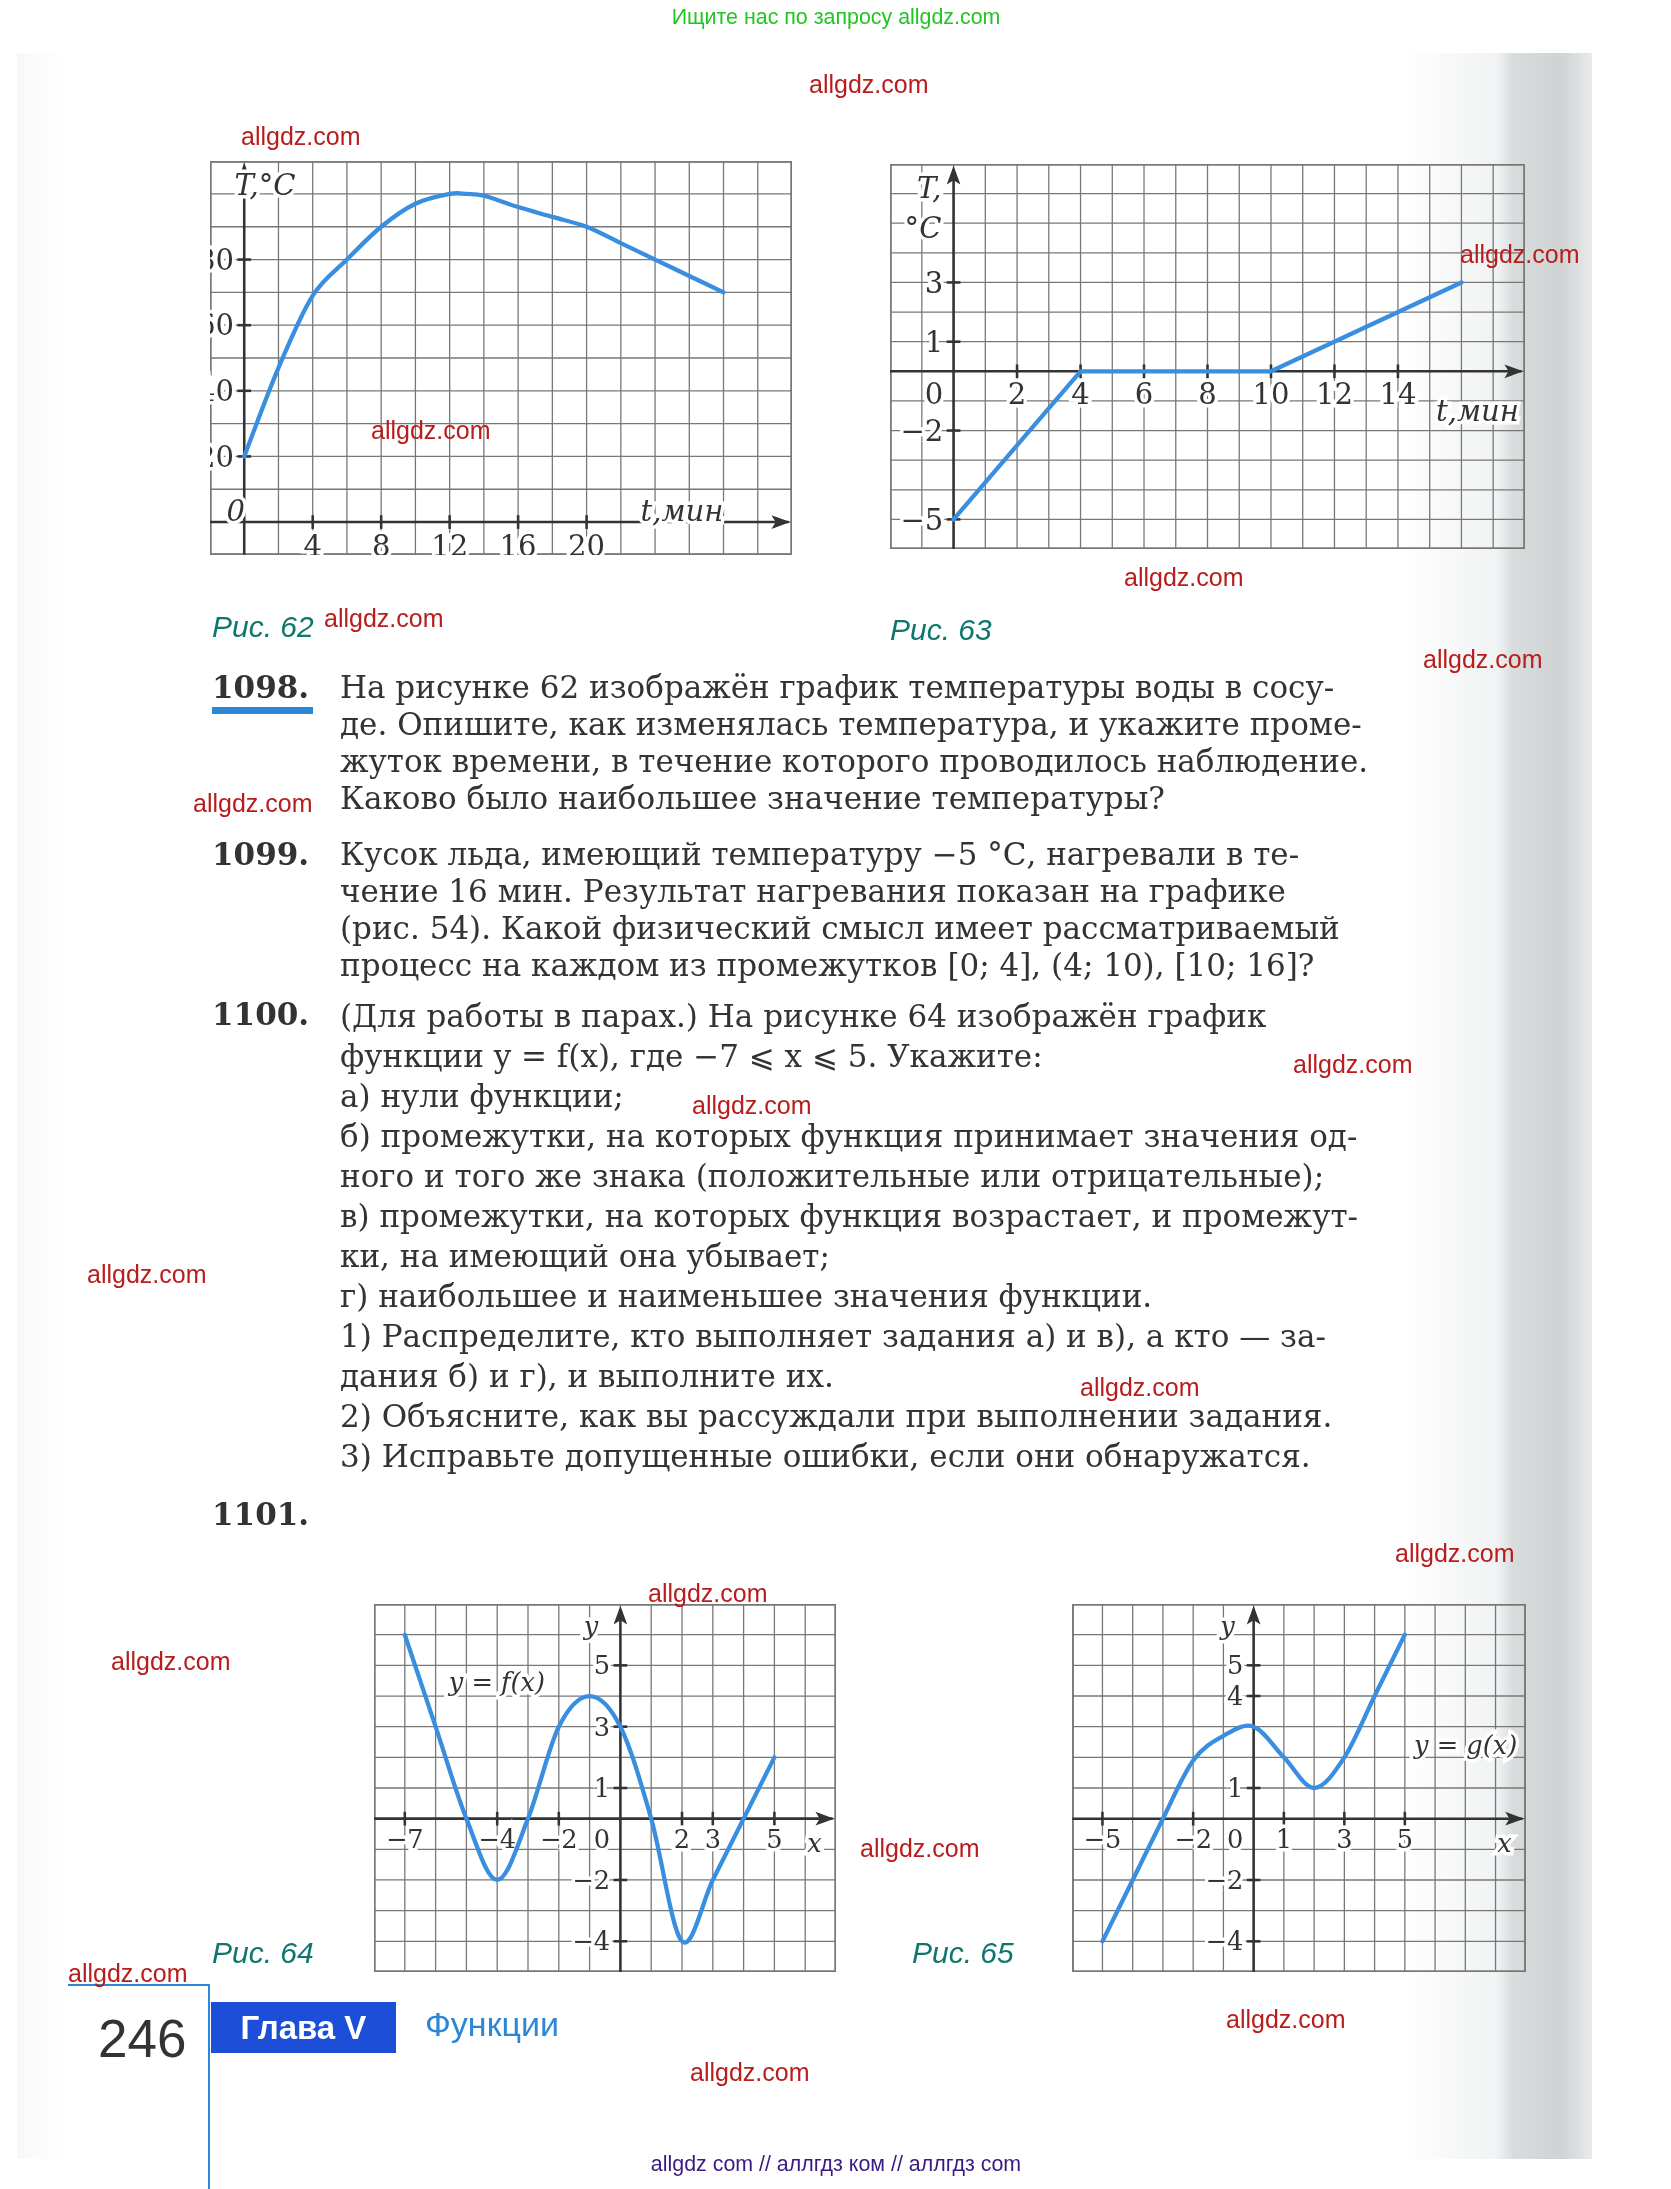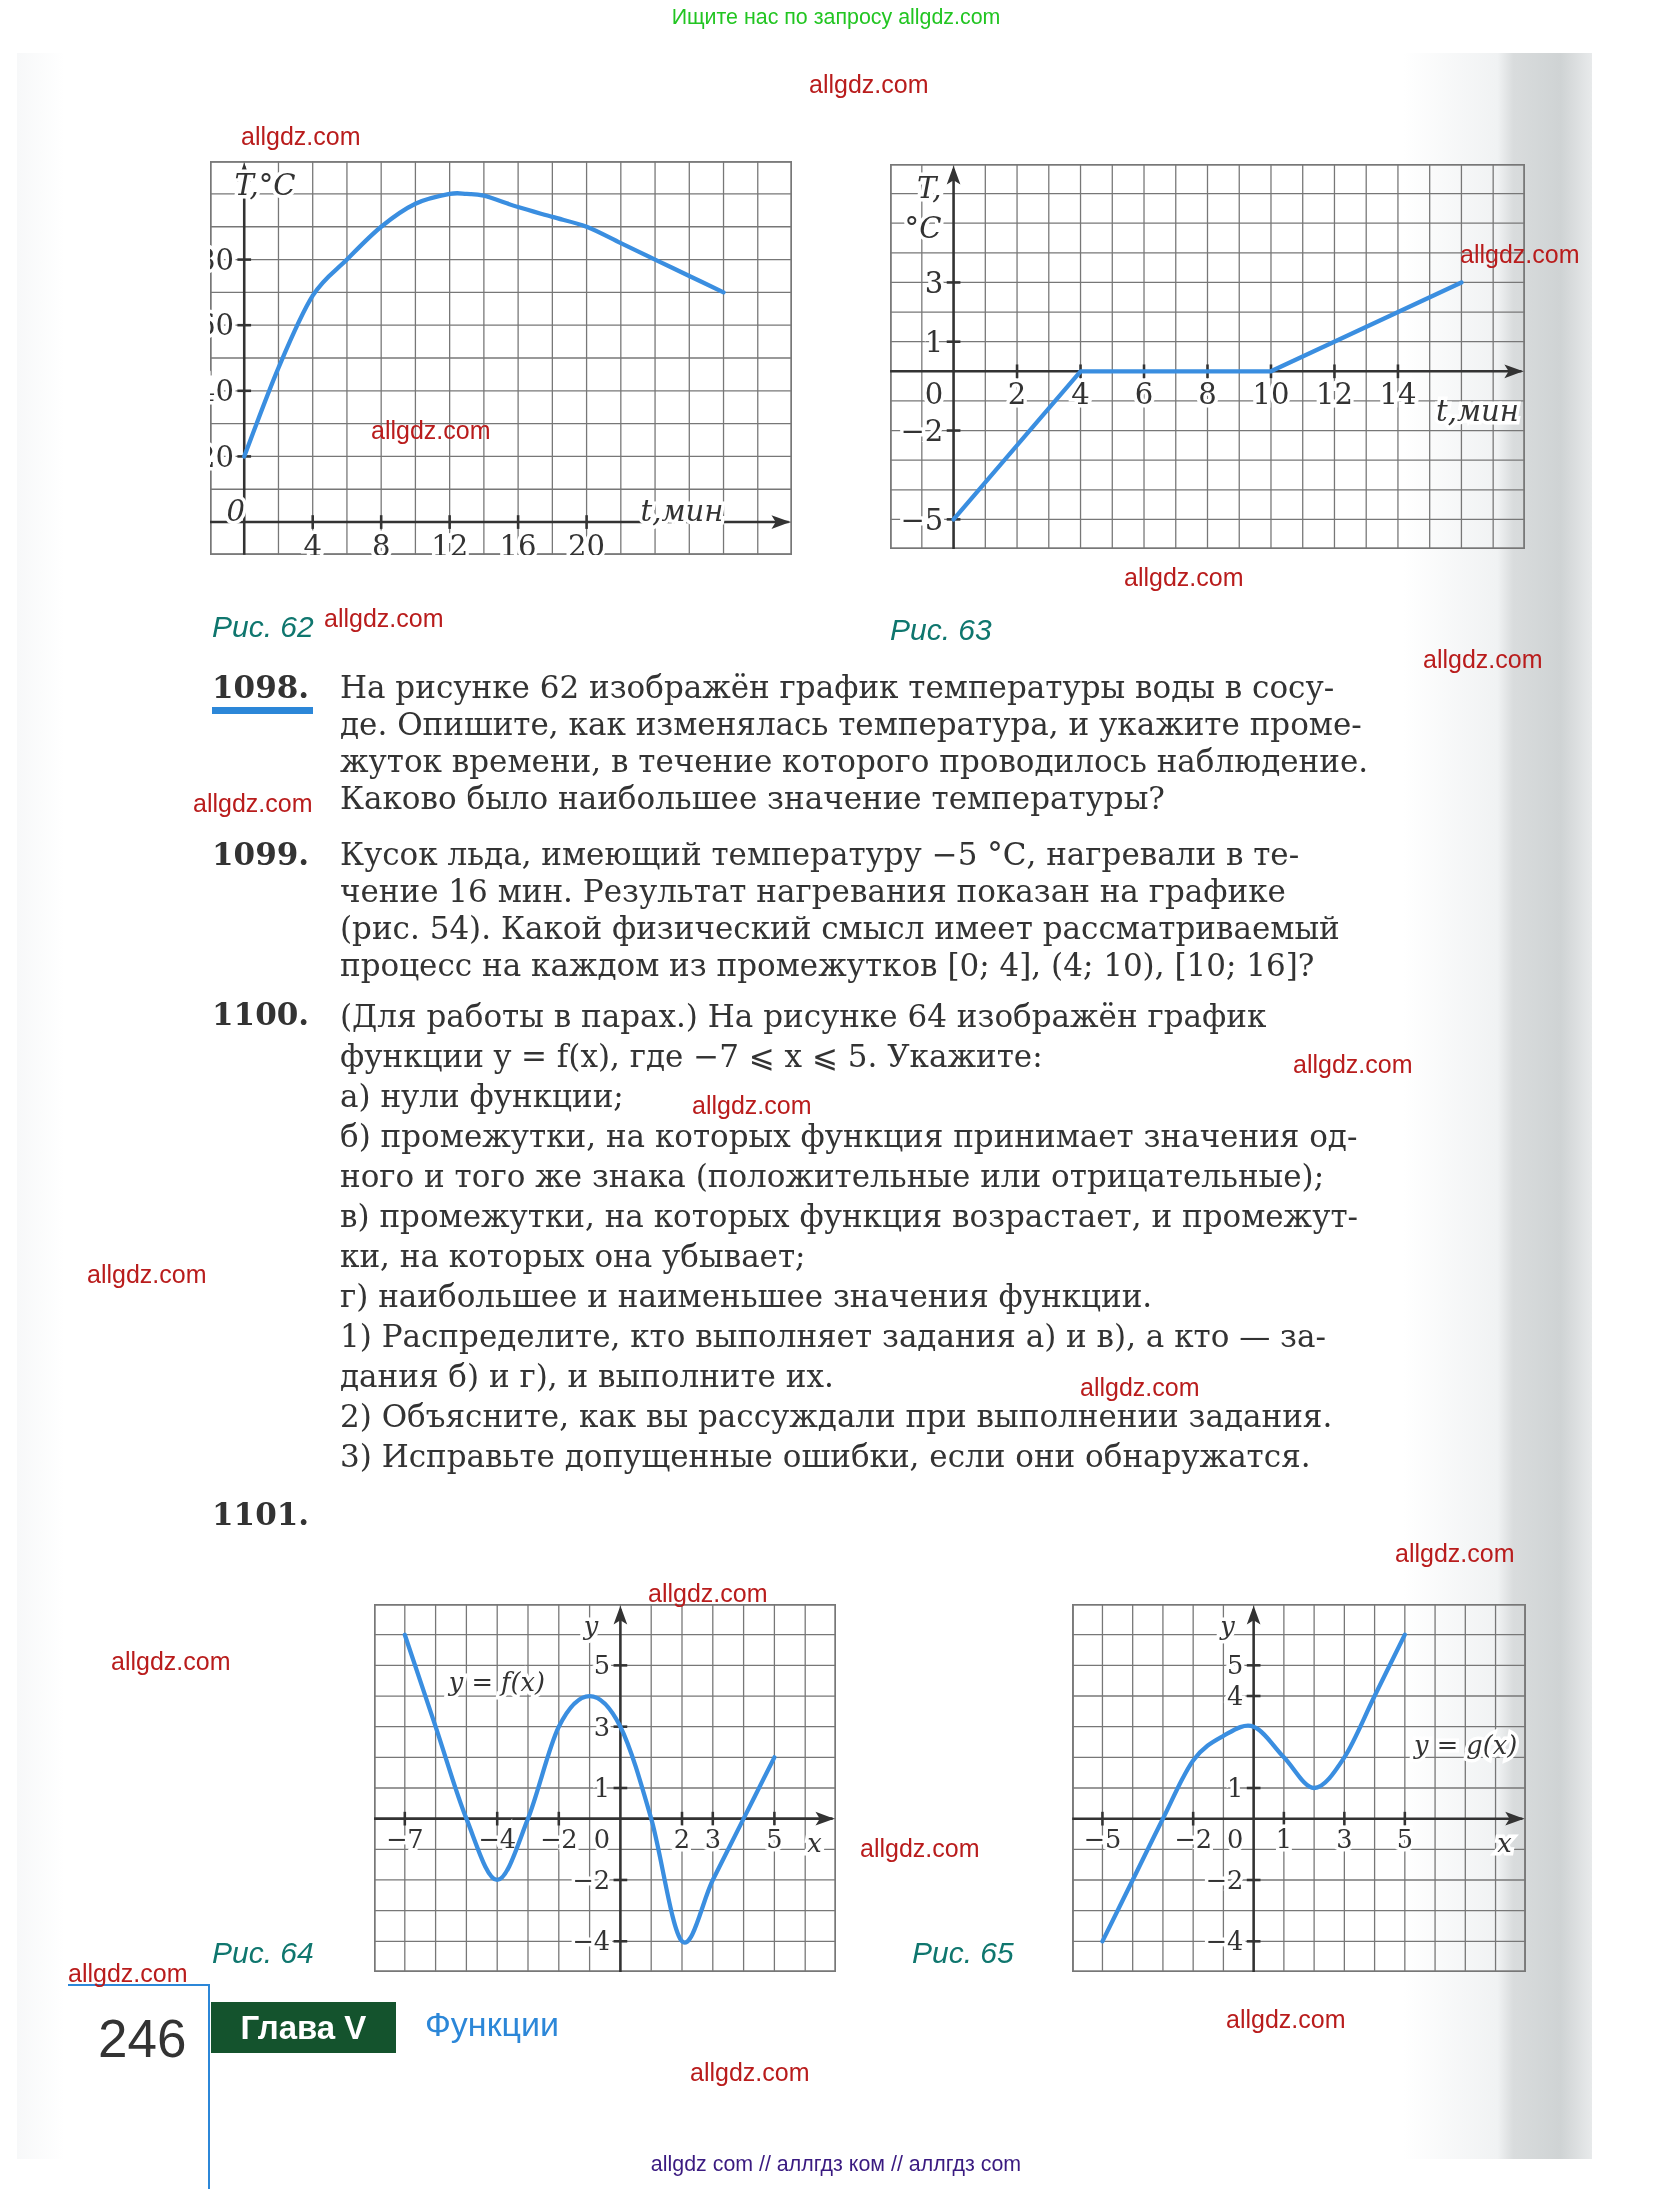--- a/index.html
+++ b/index.html
@@ -43,21 +43,21 @@
   .footer-box {
     position: absolute; left: 68px; top: 1984px; width: 140px; height: 205px;
     border-top: 2.6px solid #2c87d8; border-right: 2.6px solid #2c87d8;
   }
   .page-num {
     position: absolute; left: 98px; top: 2008px; font-family: "Liberation Sans", sans-serif;
     font-size: 53px; color: #333;
   }
   .chapter-badge {
     position: absolute; left: 211px; top: 2002px; width: 185px; height: 51px;
-    background: #14532d; color: #fff; font-family: "Liberation Sans", sans-serif;
+    background: #1d4ed8; color: #fff; font-family: "Liberation Sans", sans-serif;
     font-weight: bold; font-size: 33px; line-height: 51px; text-align: center;
   }
   .chapter-title {
     position: absolute; left: 425px; top: 2005px; font-family: "Liberation Sans", sans-serif;
     color: #2c87d8; font-size: 34px;
   }
   svg text { font-family: "DejaVu Serif", serif; fill: #333; }
 </style>
 </head>
 <body>
@@ -262,21 +262,21 @@
 
 <div class="task" style="top:996px;">
   <span class="num">1100.</span>
   <div class="body" style="line-height:40px;">
     <span class="line">(Для работы в парах.) На рисунке 64 изображён график</span>
     <span class="line">функции y = f(x), где −7 ⩽ x ⩽ 5. Укажите:</span>
     <span class="line">а) нули функции;</span>
     <span class="line">б) промежутки, на которых функция принимает значения од-</span>
     <span class="line">ного и того же знака (положительные или отрицательные);</span>
     <span class="line">в) промежутки, на которых функция возрастает, и промежут-</span>
-    <span class="line">ки, на которых она убывает;</span>
+    <span class="line">ки, на имеющий она убывает;</span>
     <span class="line">г) наибольшее и наименьшее значения функции.</span>
     <span class="line">1) Распределите, кто выполняет задания а) и в), а кто — за-</span>
     <span class="line">дания б) и г), и выполните их.</span>
     <span class="line">2) Объясните, как вы рассуждали при выполнении задания.</span>
     <span class="line">3) Исправьте допущенные ошибки, если они обнаружатся.</span>
   </div>
 </div>
 
 <div class="task" style="top:1496px;">
   <span class="num">1101.</span>

